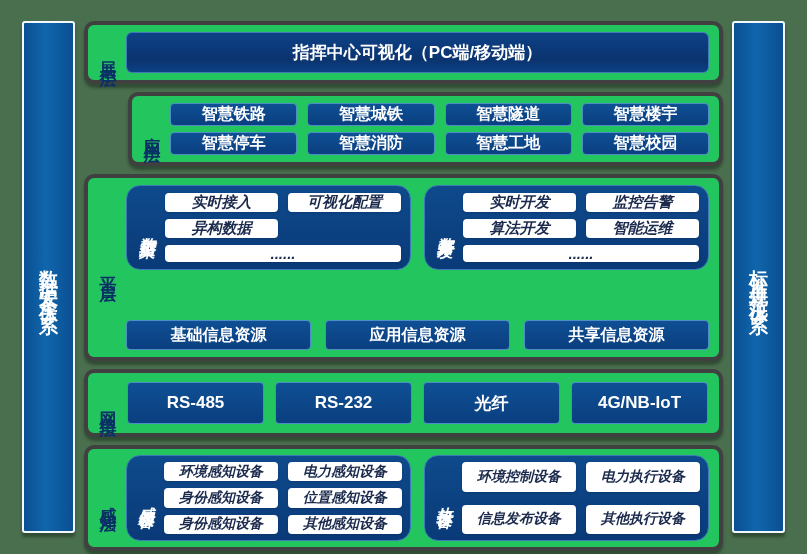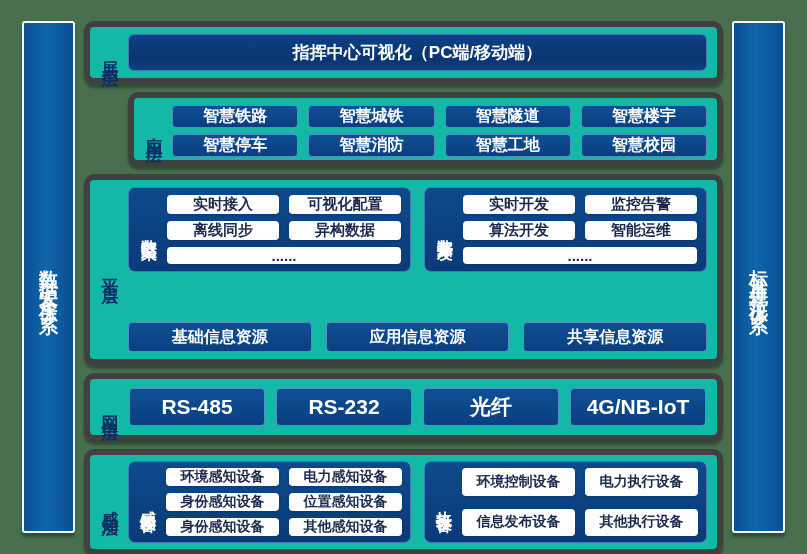--- a/index.html
+++ b/index.html
@@ -24,22 +24,22 @@
     box-sizing:border-box;
   }
   .side-bar .v-label{
     writing-mode:vertical-lr;text-orientation:upright;
     color:#fff;font-size:19px;font-weight:bold;letter-spacing:9px;
     text-indent:9px;
   }
   
   .center{flex:1;display:flex;flex-direction:column;gap:8px;}
   .panel{
-    background:#14b8a6;
-    border:6px solid #404040;border-radius:10px;
+    background:#22c55e;
+    border:4px solid #404040;border-radius:10px;
     box-shadow:0 4px 3px rgba(30,48,31,.55);
     box-sizing:border-box;
     display:flex;align-items:stretch;gap:5px;
     padding:7px 10px 7px 7px;
   }
   .panel-label{
     flex:0 0 26px;display:flex;align-items:center;justify-content:center;
     writing-mode:vertical-lr;text-orientation:upright;
     color:#0a3166;font-size:17px;font-weight:bold;letter-spacing:5px;
     text-indent:5px;
@@ -72,40 +72,40 @@
   .panel.app{height:74px;flex:0 0 74px;margin-left:44px;}
   .app-grid{
     flex:1;display:grid;
     grid-template-columns:repeat(4,1fr);grid-template-rows:1fr 1fr;
     gap:6px 10px;
   }
   .panel.platform{flex:1;}
   .platform-col{flex:1;display:flex;flex-direction:column;gap:9px;}
   .groups-row{flex:1;display:flex;gap:13px;}
   .group{
-    flex:1;border-radius:7px;
+    flex:1;border-radius:14px;
     background:linear-gradient(180deg,#0e4a8c,#0a3a78);
     border:1px solid #3f7ab8;
-    padding:7px 9px;display:flex;gap:8px;box-sizing:border-box;
+    padding:7px 9px;display:flex;gap:8px;box-sizing:border-box;font-style:italic;
   }
   .group-label{
     flex:0 0 20px;display:flex;align-items:center;justify-content:center;
     writing-mode:vertical-lr;text-orientation:upright;
     color:#fff;font-size:16px;font-weight:bold;letter-spacing:2px;
   }
   .group-grid{
     flex:1;display:grid;grid-template-columns:1fr 1fr;gap:7px 10px;
   }
   .group-grid.rows2{gap:13px 10px;}
   .span2{grid-column:1 / -1;}
   .resources-row{display:flex;gap:14px;height:30px;flex:0 0 30px;margin-top:41px;}
   .resources-row .dark-box{flex:1;}
   .panel.network{height:68px;flex:0 0 68px;}
   .network-row{flex:1;display:flex;gap:11px;padding:2px 1px;}
-  .network-row .dark-box{flex:1;font-size:21px;}
+  .network-row .dark-box{flex:1;font-size:17px;}
   .panel.perception{height:106px;flex:0 0 106px;padding:6px 10px 6px 7px;}
   .perception-row{flex:1;display:flex;gap:13px;}
   .perception-row .group{padding:6px 8px;}
   .perception-row .white-box{font-size:14px;}
 </style>
 </head>
 <body>
 
 <div class="frame">
 
@@ -139,21 +139,20 @@
     <div class="panel platform">
       <div class="panel-label">平台层</div>
       <div class="panel-content platform-col">
         <div class="groups-row">
 
           <div class="group">
             <div class="group-label">数据汇聚</div>
             <div class="group-grid">
               <div class="white-box">实时接入</div>
               <div class="white-box">可视化配置</div>
-              <div class="white-box">离线同步</div>
               <div class="white-box">异构数据</div>
               <div class="white-box span2">......</div>
             </div>
           </div>
 
           <div class="group">
             <div class="group-label">数据开发</div>
             <div class="group-grid">
               <div class="white-box">实时开发</div>
               <div class="white-box">监控告警</div>

